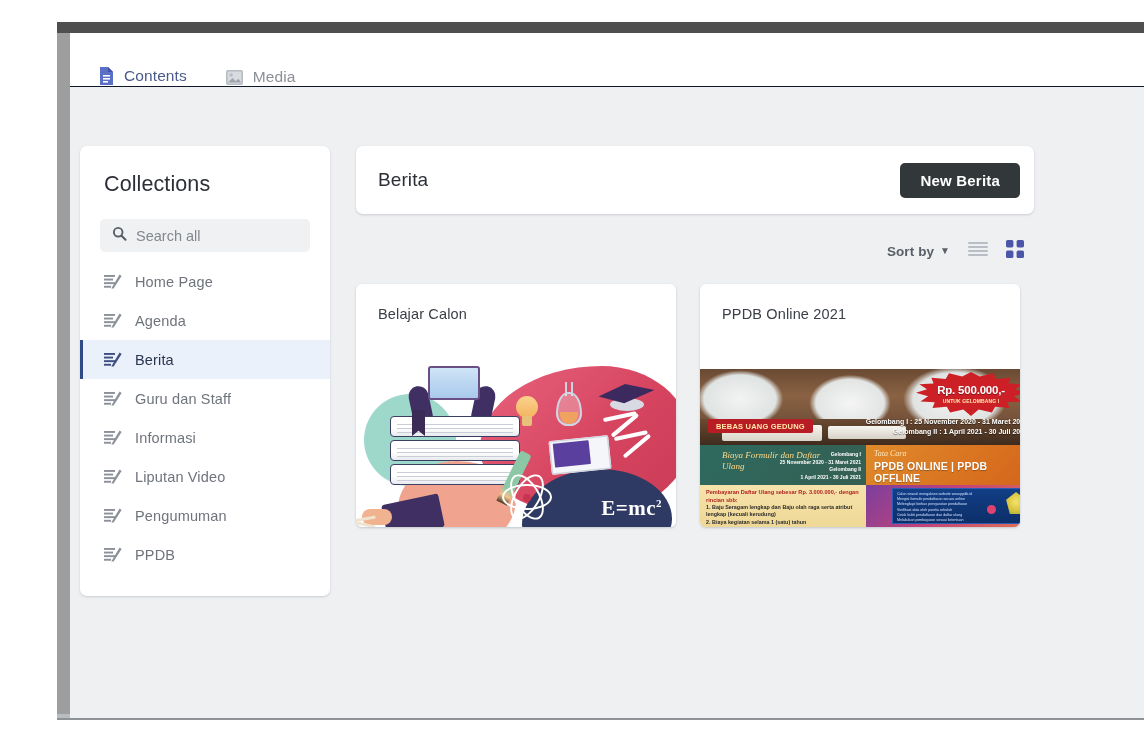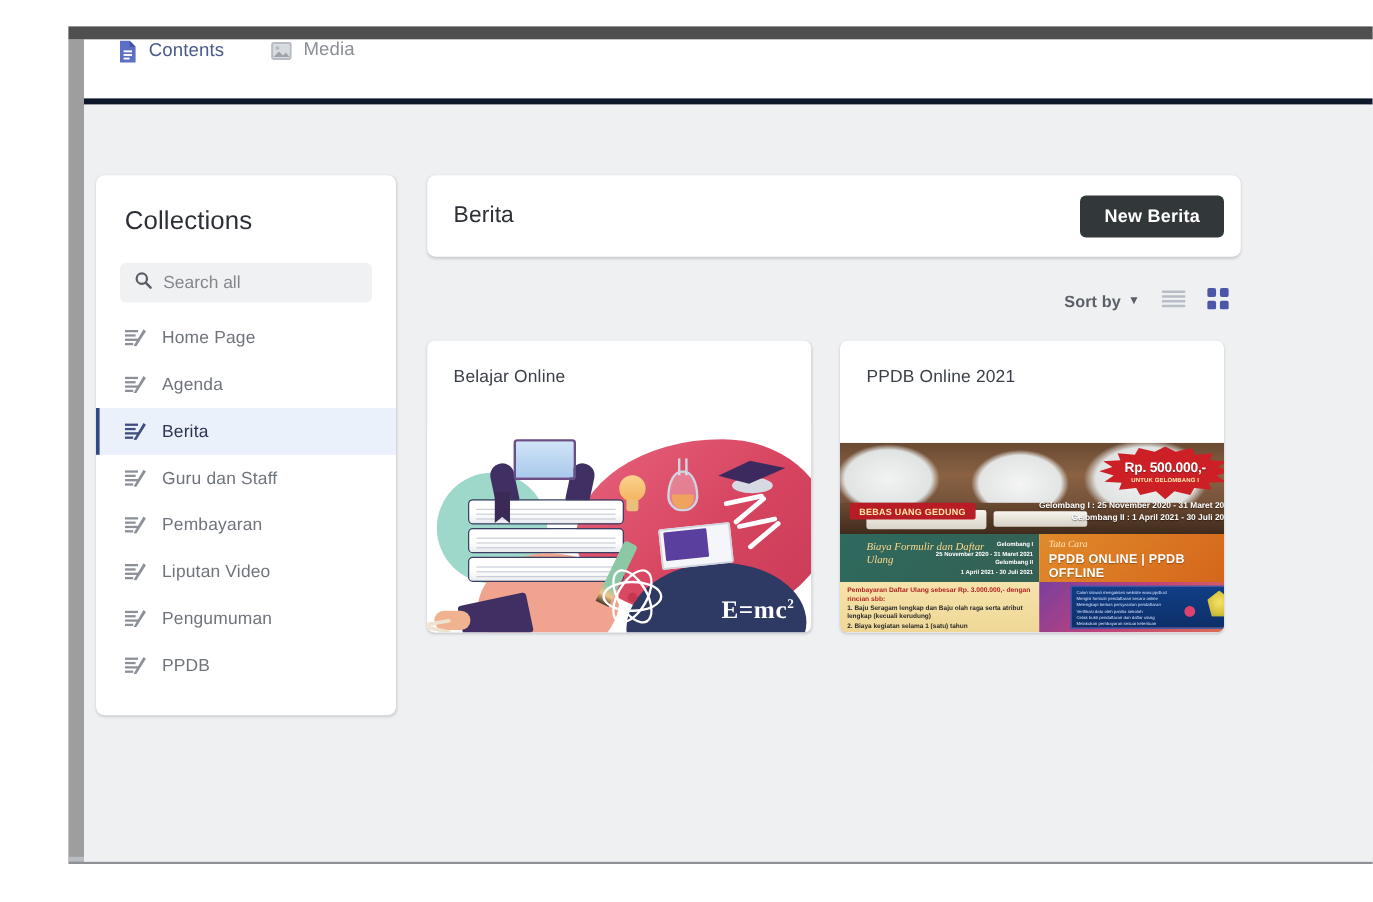--- a/index.html
+++ b/index.html
@@ -29,22 +29,22 @@
     background:#b9bcc0;
   }
   .frame-bottom2 {
     position:absolute; left:57px; top:718px; width:1087px; height:2px;
     background:#8e9196;
   }
 
   
   .app-header {
     position:absolute; left:0; top:0; width:1074px; height:54px;
-    background:#ffffff; border-bottom:5px solid #0f172a;
-    display:flex; align-items:flex-start; padding-left:28px; box-sizing:border-box;
+    background:#ffffff; border-bottom:1px solid #0f172a;
+    display:flex; align-items:flex-end; padding-left:28px; box-sizing:border-box;
   }
   .tab { display:flex; align-items:center; gap:9px; margin-right:38px; cursor:pointer; }
   .tab-label { font-size:15.5px; letter-spacing:.1px; }
   .tab.active .tab-label { color:#4a5a8a; }
   .tab.inactive .tab-label { color:#8b8f96; }
   .icon-doc { width:17px; height:20px; position:relative; display:block; }
   .icon-img { width:19px; height:17px; position:relative; display:block; }
 
   
   .content-area {
@@ -476,21 +476,21 @@
           <div class="nav-item">
             <span class="icon-edit">
               <svg viewBox="0 0 18 15" width="18" height="15">
                 <rect x="0" y="1" width="11" height="1.9" fill="#8b9099"></rect>
                 <rect x="0" y="4.6" width="9" height="1.9" fill="#8b9099"></rect>
                 <rect x="0" y="8.2" width="11" height="1.9" fill="#8b9099"></rect>
                 <rect x="0" y="11.8" width="7" height="1.9" fill="#8b9099"></rect>
                 <path d="M15.6 0.4l2.0 1.6-8.0 12.6-2.3-.2z" fill="#8b9099"></path>
               </svg>
             </span>
-            <span class="nav-label">Pembayaran</span>
+            <span class="nav-label">Informasi</span>
           </div>
 
 
           <div class="nav-item">
             <span class="icon-edit">
               <svg viewBox="0 0 18 15" width="18" height="15">
                 <rect x="0" y="1" width="11" height="1.9" fill="#8b9099"></rect>
                 <rect x="0" y="4.6" width="9" height="1.9" fill="#8b9099"></rect>
                 <rect x="0" y="8.2" width="11" height="1.9" fill="#8b9099"></rect>
                 <rect x="0" y="11.8" width="7" height="1.9" fill="#8b9099"></rect>
@@ -557,21 +557,21 @@
               <rect x="10.6" y="0" width="7.4" height="7.4" rx="1.6" fill="#4b56a8"></rect>
               <rect x="0" y="10.6" width="7.4" height="7.4" rx="1.6" fill="#4b56a8"></rect>
               <rect x="10.6" y="10.6" width="7.4" height="7.4" rx="1.6" fill="#4b56a8"></rect>
             </svg>
           </span>
         </div>
 
         <div class="cards">
 
           <div class="card">
-            <div class="card-title">Belajar Online</div>
+            <div class="card-title">Belajar Calon</div>
             <div class="card-art art1">
               <div class="blob-teal"></div>
               <div class="blob-pink"></div>
               <div class="blob-navy"></div>
               <div class="blob-peach"></div>
 
               <div class="laptop-person">
                 <div class="person-l"></div>
                 <div class="person-r"></div>
                 <div class="laptop-screen"></div>

